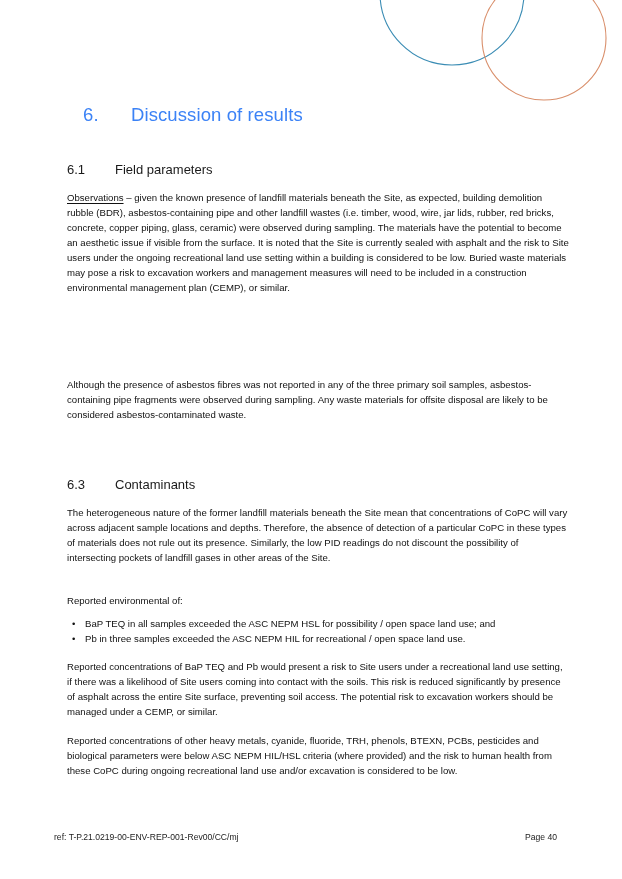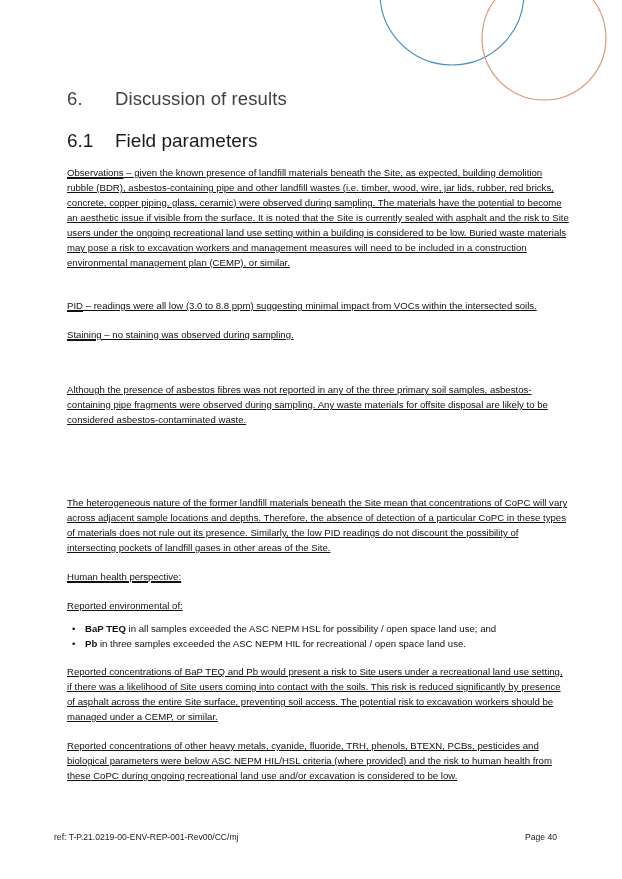--- a/index.html
+++ b/index.html
@@ -35,54 +35,53 @@
   #content {
     position: absolute;
     left: 67px;
     top: 0;
     width: 503px;
   }
 
   h1.doc-h1 {
     font-size: 18.5px;
     font-weight: normal;
-    color: #404040;
-    margin: 0;
+    color: #3b82f6;
+    margin: 16px;
     padding: 0;
     letter-spacing: 0.1px;
     white-space: pre;
   }
   .h1-wrap { padding-top: 88px; }
   .h1-num { display: inline-block; width: 48px; }
 
   h2.doc-h2 {
-    font-size: 19px;
+    font-size: 13px;
     font-weight: normal;
     color: #1a1a1a;
     margin: 0;
     padding: 0;
     white-space: pre;
   }
   .h2-num { display: inline-block; width: 48px; }
 
   p.body {
     font-size: 9.6px;
     line-height: 15px;
     color: #111111;
     margin: 0;
     padding: 0;
     text-align: left;
-    text-decoration: underline;
   }
 
   .lead-underline {
     text-decoration: underline;
     text-underline-offset: 1.5px;
   }
-  .lead-bold { font-weight: bold; }
+  .lead-bold { font-weight: normal; }
 
   ul.bullets {
     list-style: none;
     margin: 0;
     padding: 0;
   }
   ul.bullets li {
     position: relative;
     font-size: 9.6px;
     line-height: 15px;
@@ -142,49 +141,47 @@
 
     <div class="sp-h2-to-p"></div>
 
     <p class="body"><span class="lead-underline">Observations</span><span> – given the known presence of landfill materials beneath the Site, as expected, building demolition rubble (BDR), asbestos-containing pipe and other landfill wastes (i.e. timber, wood, wire, jar lids, rubber, red bricks, concrete, copper piping, glass, ceramic) were observed during sampling. The materials have the potential to become an aesthetic issue if visible from the surface. It is noted that the Site is currently sealed with asphalt and the risk to Site users under the ongoing recreational land use setting within a building is considered to be low. Buried waste materials may pose a risk to excavation workers and management measures will need to be included in a construction environmental management plan (CEMP), or similar.</span></p>
 
     <div class="sp-para"></div>
 
 
     <div class="sp-para"></div>
 
-    <p class="body"><span class="lead-underline">PID</span><span> – readings were all low (3.0 to 8.8 ppm) suggesting minimal impact from VOCs within the intersected soils.</span></p>
-
-    <div class="sp-para"></div>
-
-    <p class="body"><span class="lead-underline">Staining</span><span> – no staining was observed during sampling.</span></p>
+
+    <div class="sp-para"></div>
+
 
     <div class="sp-before-h2"></div>
 
 
     <div class="sp-h2-to-p"></div>
 
     <p class="body"><span>Although the presence of asbestos fibres was not reported in any of the three primary soil samples, asbestos-containing pipe fragments were observed during sampling. Any waste materials for offsite disposal are likely to be considered asbestos-contaminated waste.</span></p>
 
     <div class="sp-para"></div>
 
 
     <div class="sp-para"></div>
 
 
     <div class="sp-before-h2"></div>
 
+    <h2 class="doc-h2"><span class="h2-num">6.3</span><span>Contaminants</span></h2>
 
     <div class="sp-h2-to-p"></div>
 
     <p class="body"><span>The heterogeneous nature of the former landfill materials beneath the Site mean that concentrations of CoPC will vary across adjacent sample locations and depths. Therefore, the absence of detection of a particular CoPC in these types of materials does not rule out its presence. Similarly, the low PID readings do not discount the possibility of intersecting pockets of landfill gases in other areas of the Site.</span></p>
 
     <div class="sp-para"></div>
 
-    <p class="body"><span class="lead-underline">Human health perspective:</span></p>
 
     <div class="sp-para"></div>
 
     <p class="body"><span>Reported environmental of:</span></p>
 
     <div class="sp-bullet"></div>
 
     <ul class="bullets">
       <li><span class="dot">•</span><span class="lead-bold">BaP TEQ</span><span> in all samples exceeded the ASC NEPM HSL for possibility / open space land use; and</span></li>
       <li><span class="dot">•</span><span class="lead-bold">Pb</span><span> in three samples exceeded the ASC NEPM HIL for recreational / open space land use.</span></li>

